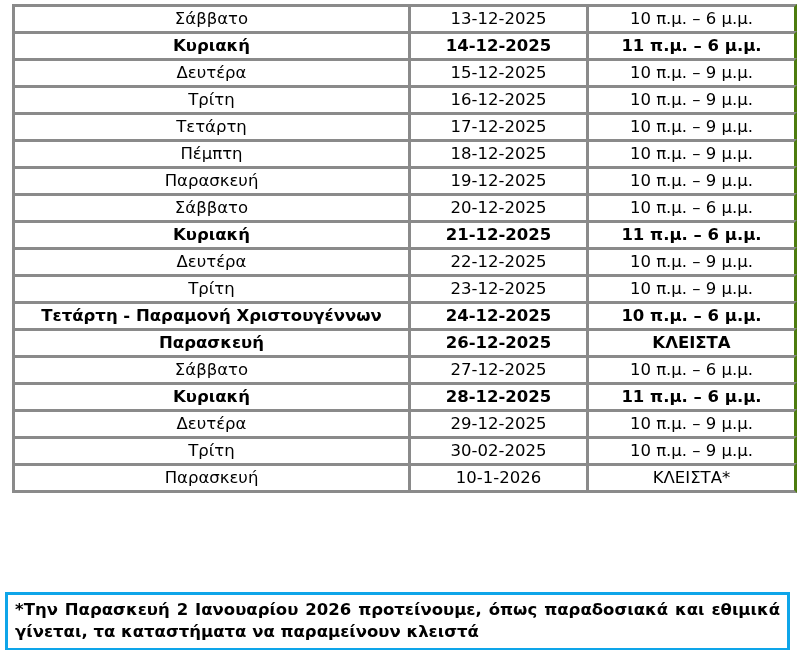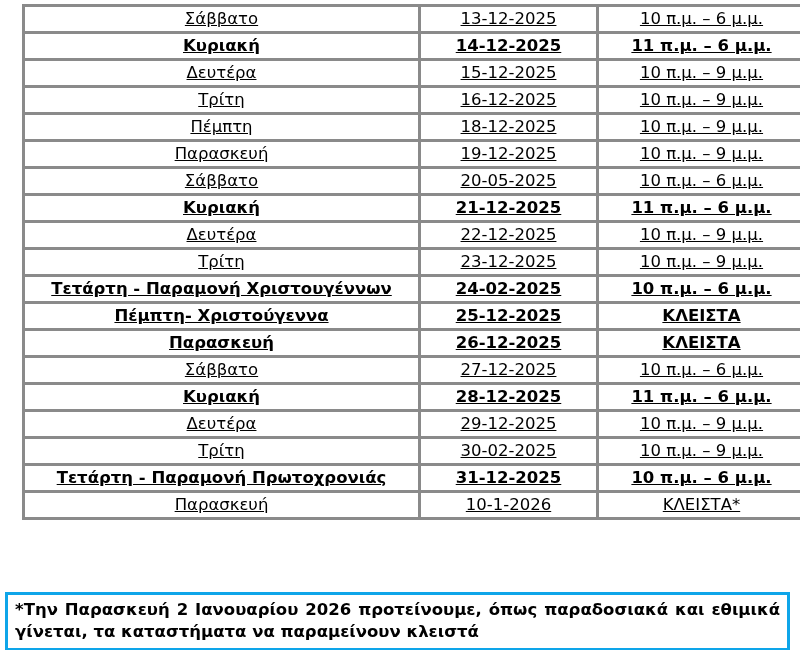--- a/index.html
+++ b/index.html
@@ -15,22 +15,21 @@
     font-family: "DejaVu Sans", "Liberation Sans", sans-serif;
     color: #000000;
     -webkit-font-smoothing: none;
   }
 
   .page {
     position: relative;
     width: 800px;
     height: 650px;
     box-sizing: border-box;
-    padding: 4px 8px 0 22px;
-    text-decoration: underline;
+    padding: 4px 8px 0 12px;
   }
 
   
   table.schedule {
     width: 785px;
     border-collapse: separate;
     border-spacing: 0;
     table-layout: fixed;
     margin: 0;
     background: #ffffff;
@@ -115,58 +114,58 @@
           <td>Δευτέρα</td>
           <td>15-12-2025</td>
           <td>10 π.μ. – 9 μ.μ.</td>
         </tr>
         <tr>
           <td>Τρίτη</td>
           <td>16-12-2025</td>
           <td>10 π.μ. – 9 μ.μ.</td>
         </tr>
         <tr>
+          <td>Τετάρτη</td>
+          <td>17-12-2025</td>
+          <td>10 π.μ. – 9 μ.μ.</td>
+        </tr>
+        <tr>
           <td>Πέμπτη</td>
           <td>18-12-2025</td>
           <td>10 π.μ. – 9 μ.μ.</td>
         </tr>
         <tr>
           <td>Παρασκευή</td>
           <td>19-12-2025</td>
           <td>10 π.μ. – 9 μ.μ.</td>
         </tr>
         <tr>
           <td>Σάββατο</td>
-          <td>20-05-2025</td>
+          <td>20-12-2025</td>
           <td>10 π.μ. – 6 μ.μ.</td>
         </tr>
         <tr class="bold">
           <td>Κυριακή</td>
           <td>21-12-2025</td>
           <td>11 π.μ. – 6 μ.μ.</td>
         </tr>
         <tr>
           <td>Δευτέρα</td>
           <td>22-12-2025</td>
           <td>10 π.μ. – 9 μ.μ.</td>
         </tr>
         <tr>
           <td>Τρίτη</td>
           <td>23-12-2025</td>
           <td>10 π.μ. – 9 μ.μ.</td>
         </tr>
         <tr class="bold">
           <td>Τετάρτη - Παραμονή Χριστουγέννων</td>
-          <td>24-02-2025</td>
-          <td>10 π.μ. – 6 μ.μ.</td>
-        </tr>
-        <tr class="bold">
-          <td>Πέμπτη- Χριστούγεννα</td>
-          <td>25-12-2025</td>
-          <td>ΚΛΕΙΣΤΑ</td>
+          <td>24-12-2025</td>
+          <td>10 π.μ. – 6 μ.μ.</td>
         </tr>
         <tr class="bold">
           <td>Παρασκευή</td>
           <td>26-12-2025</td>
           <td>ΚΛΕΙΣΤΑ</td>
         </tr>
         <tr>
           <td>Σάββατο</td>
           <td>27-12-2025</td>
           <td>10 π.μ. – 6 μ.μ.</td>
@@ -179,25 +178,20 @@
         <tr>
           <td>Δευτέρα</td>
           <td>29-12-2025</td>
           <td>10 π.μ. – 9 μ.μ.</td>
         </tr>
         <tr>
           <td>Τρίτη</td>
           <td>30-02-2025</td>
           <td>10 π.μ. – 9 μ.μ.</td>
         </tr>
-        <tr class="bold">
-          <td>Τετάρτη - Παραμονή Πρωτοχρονιάς</td>
-          <td>31-12-2025</td>
-          <td>10 π.μ. – 6 μ.μ.</td>
-        </tr>
         <tr>
           <td>Παρασκευή</td>
           <td>10-1-2026</td>
           <td>ΚΛΕΙΣΤΑ*</td>
         </tr>
       </tbody>
   </table>
 
   <div class="note-box">
     <p class="note-text">*Την Παρασκευή 2 Ιανουαρίου 2026 προτείνουμε, όπως παραδοσιακά και εθιμικά γίνεται, τα καταστήματα να παραμείνουν κλειστά</p>

